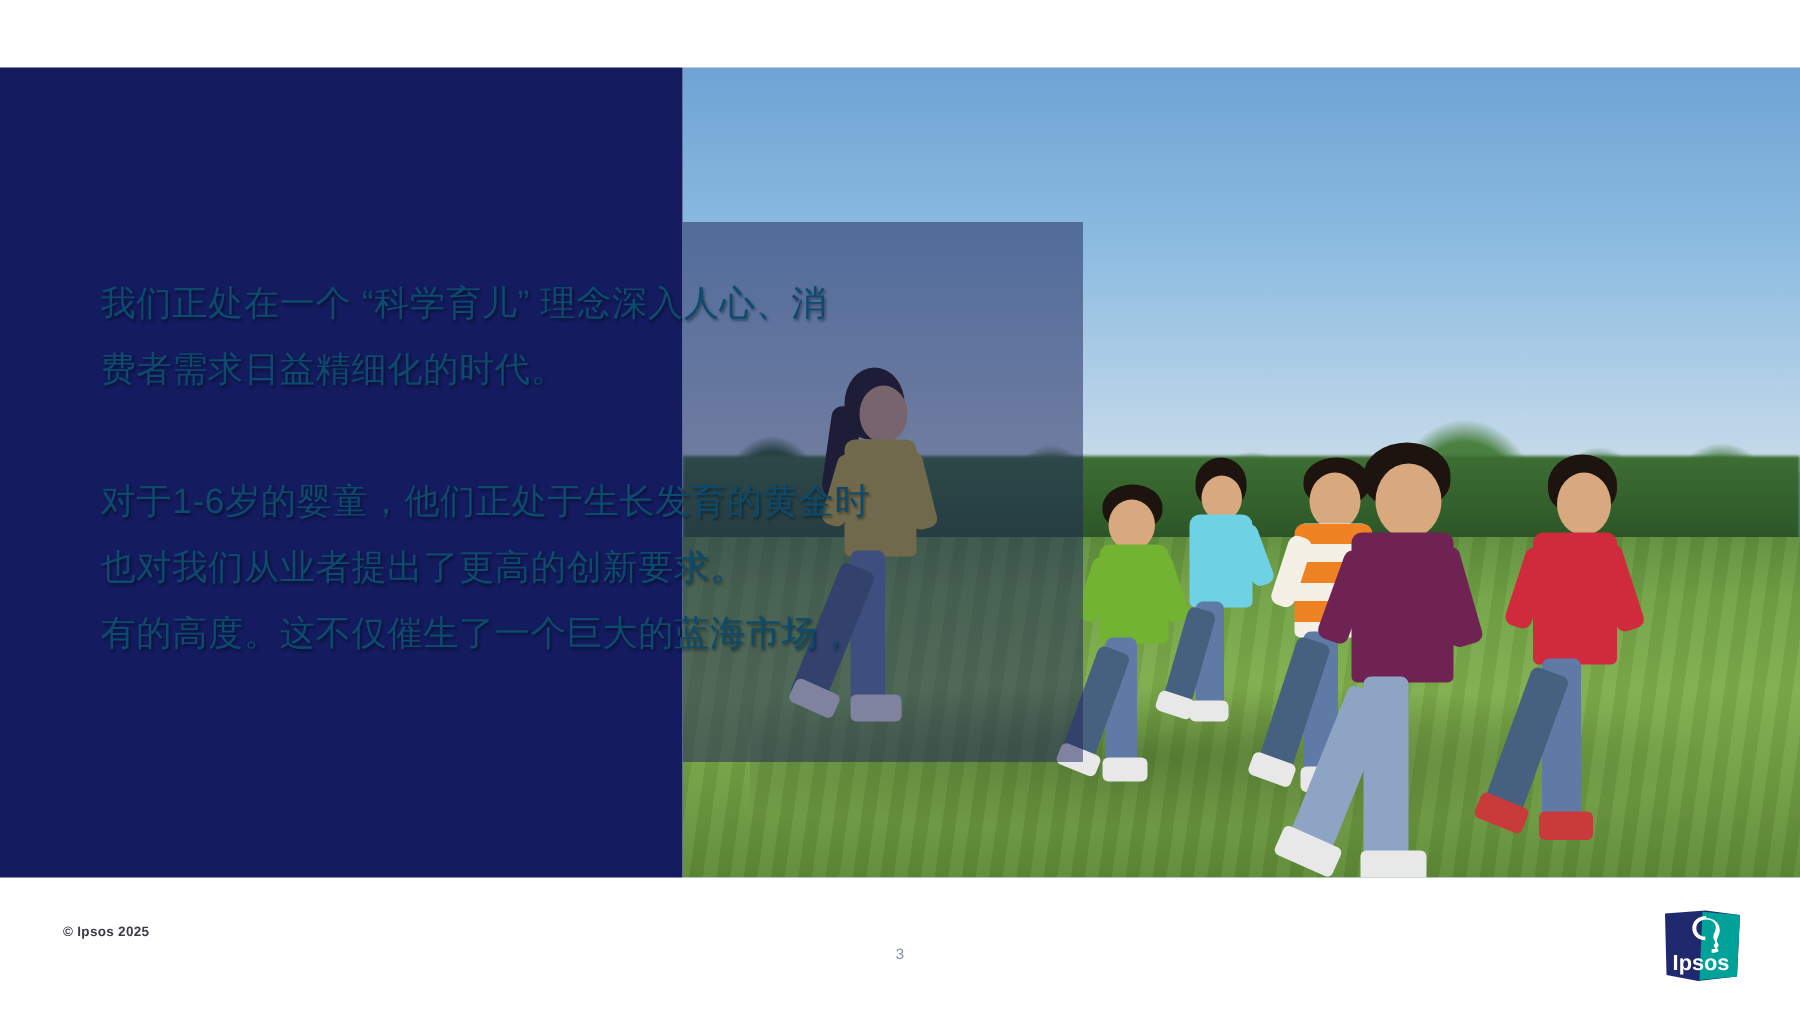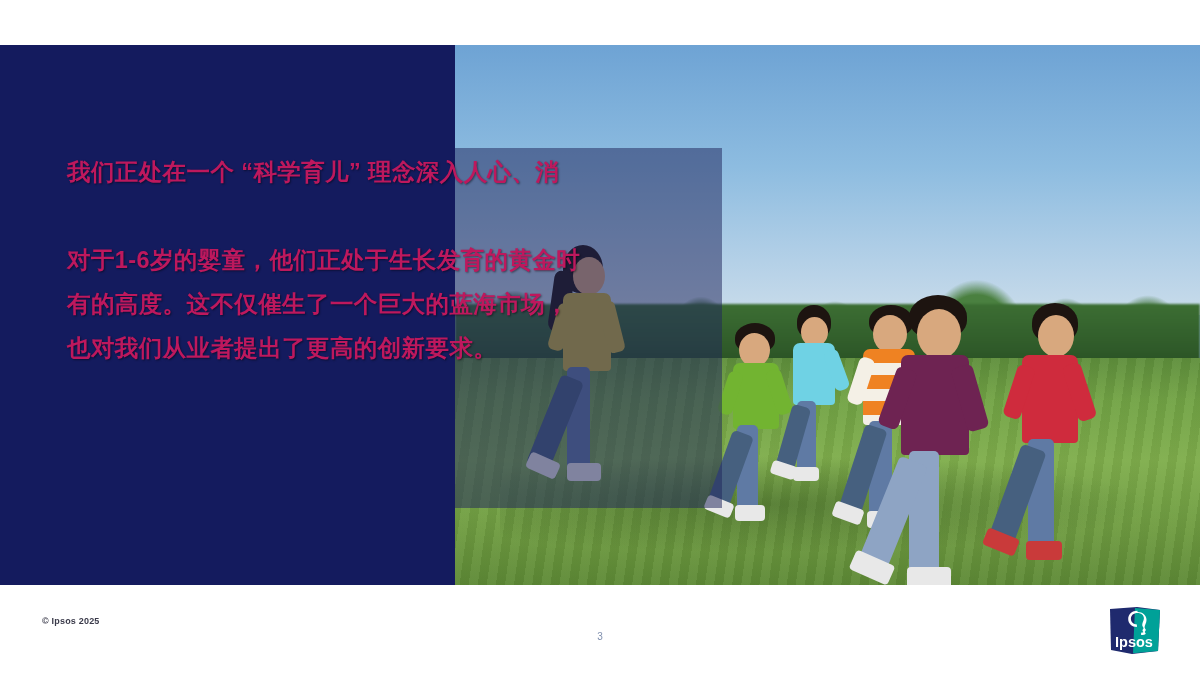--- a/index.html
+++ b/index.html
@@ -103,25 +103,25 @@
     top: 45px;
     width: 455px;
     height: 540px;
     background: #141b5e;
   }
 
   
   .copy {
     position: absolute;
     left: 67px;
-    top: 150px;
+    top: 180px;
     width: 650px;
-    color: #be185d;
+    color: #0c4a6e;
     font-size: 23.5px;
-    font-weight: bold;
+    font-weight: normal;
     line-height: 44px;
     letter-spacing: 0.4px;
     text-shadow: 1px 1px 2px rgba(0,0,0,0.45);
   }
   .copy p { margin: 0; }
   .copy p.gap { margin-top: 44px; }
 
   
   .footer-copyright {
     position: absolute;
@@ -237,23 +237,24 @@
       <div class="shoe red" style="left:-26px; top:230px; width:34px; height:18px; transform:rotate(22deg);"></div>
     </div>
 
     <div style="position:absolute; left:0; top:103px; width:267px; height:360px; background:rgba(32,38,92,0.52);"></div>
   </div>
 
   <div class="navy-panel"></div>
 
   <div class="copy">
     <p>我们正处在一个 “科学育儿” 理念深入人心、消</p>
+    <p>费者需求日益精细化的时代。</p>
     <p class="gap">对于1-6岁的婴童，他们正处于生长发育的黄金时</p>
+    <p>也对我们从业者提出了更高的创新要求。</p>
     <p>有的高度。这不仅催生了一个巨大的蓝海市场，</p>
-    <p>也对我们从业者提出了更高的创新要求。</p>
   </div>
 
   <div class="footer-copyright">© Ipsos 2025</div>
   <div class="footer-pagenum">3</div>
 
   <div class="logo">
     <svg width="54" height="50" viewBox="0 0 54 50" xmlns="http://www.w3.org/2000/svg">
       <g>
         <path d="M2 3 L29 1 L52 4 L50 45 L24 48 L3 44 Z" fill="#1f2a6e"></path>
         <path d="M27 1.9 L52 4 L50 45 L25 47.3 Z" fill="#00a198"></path>

